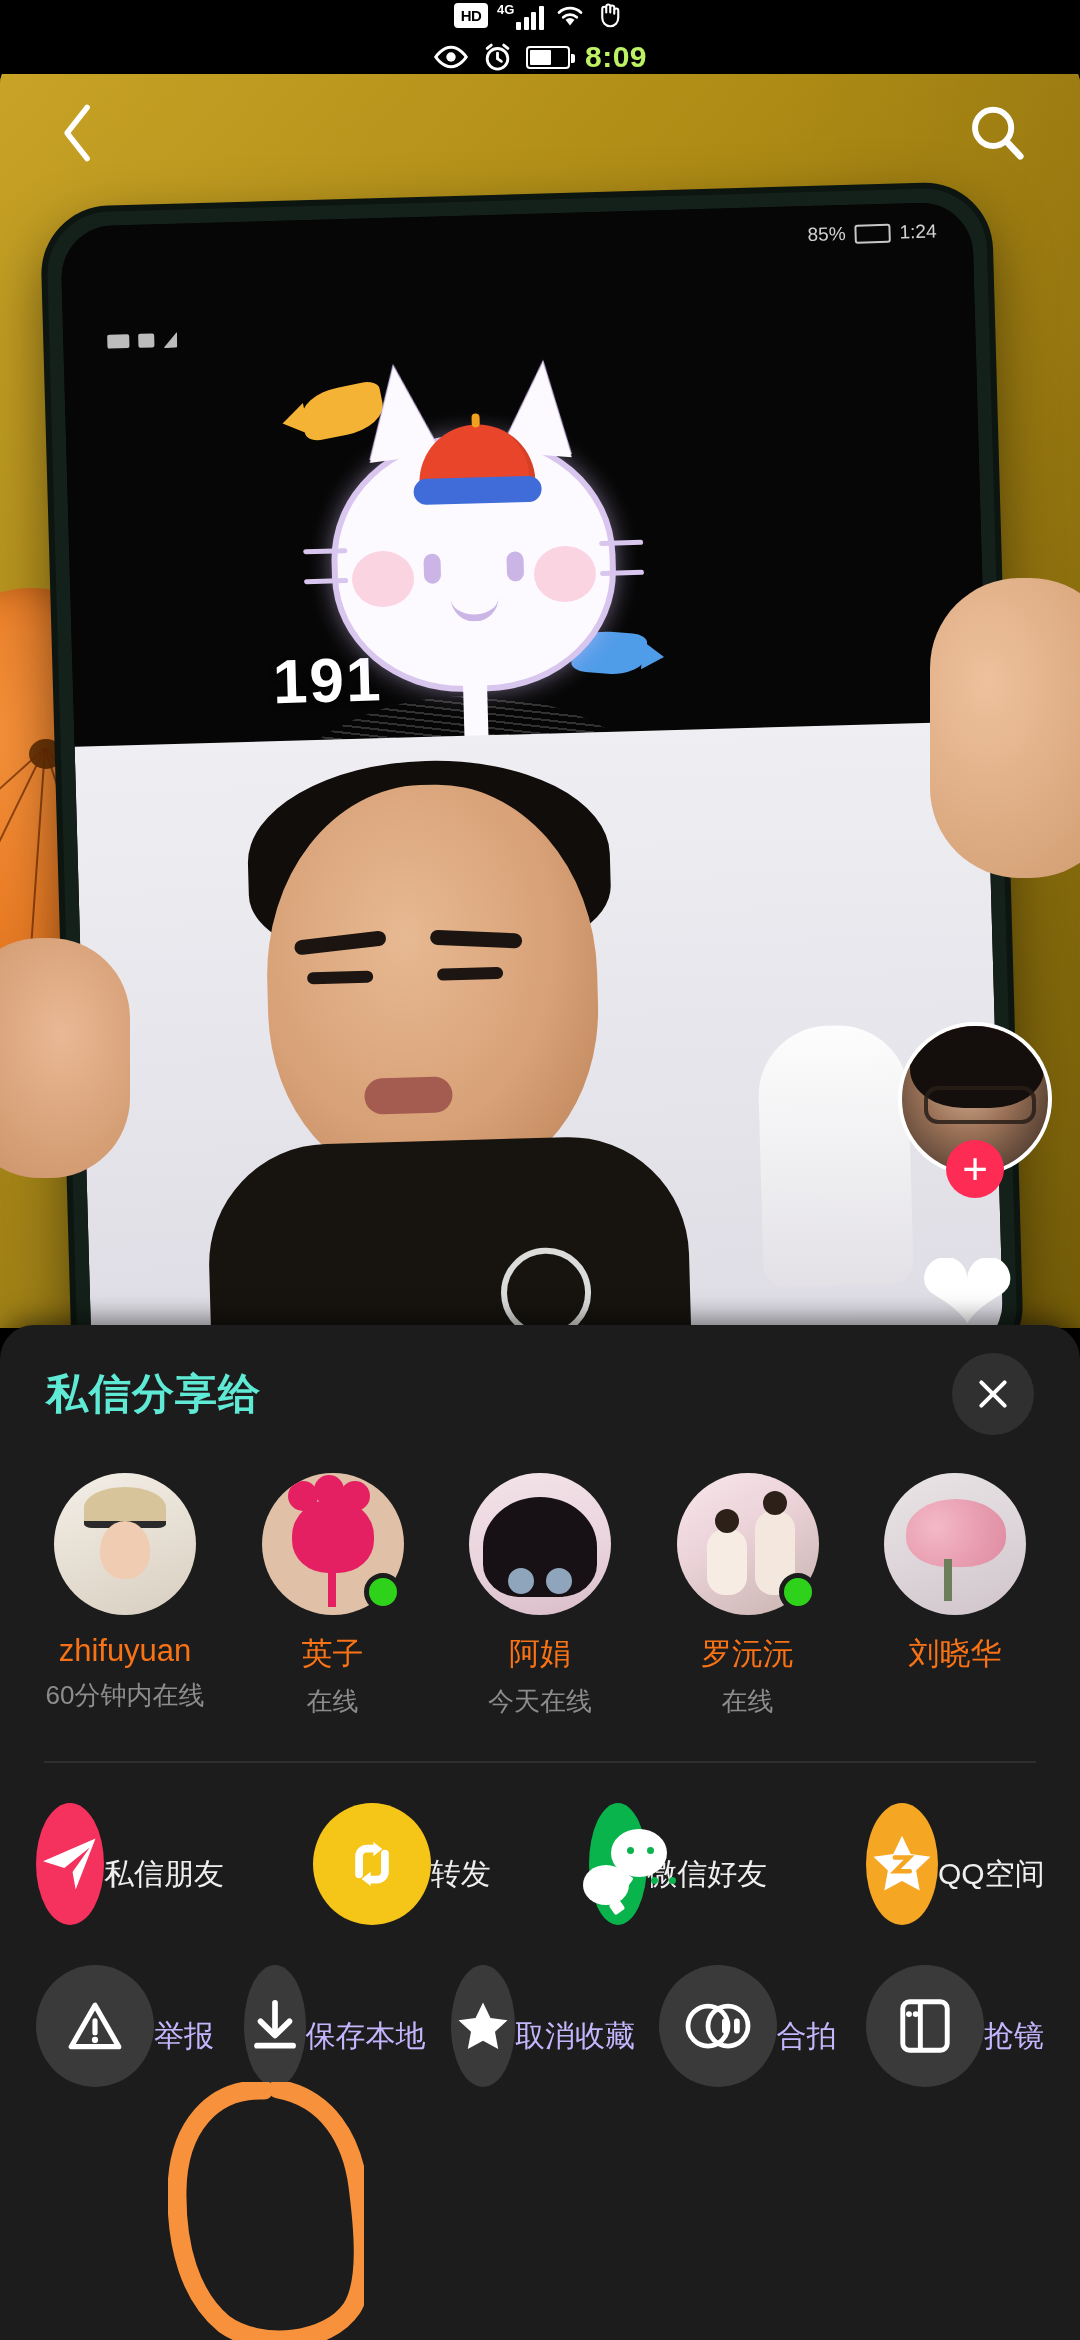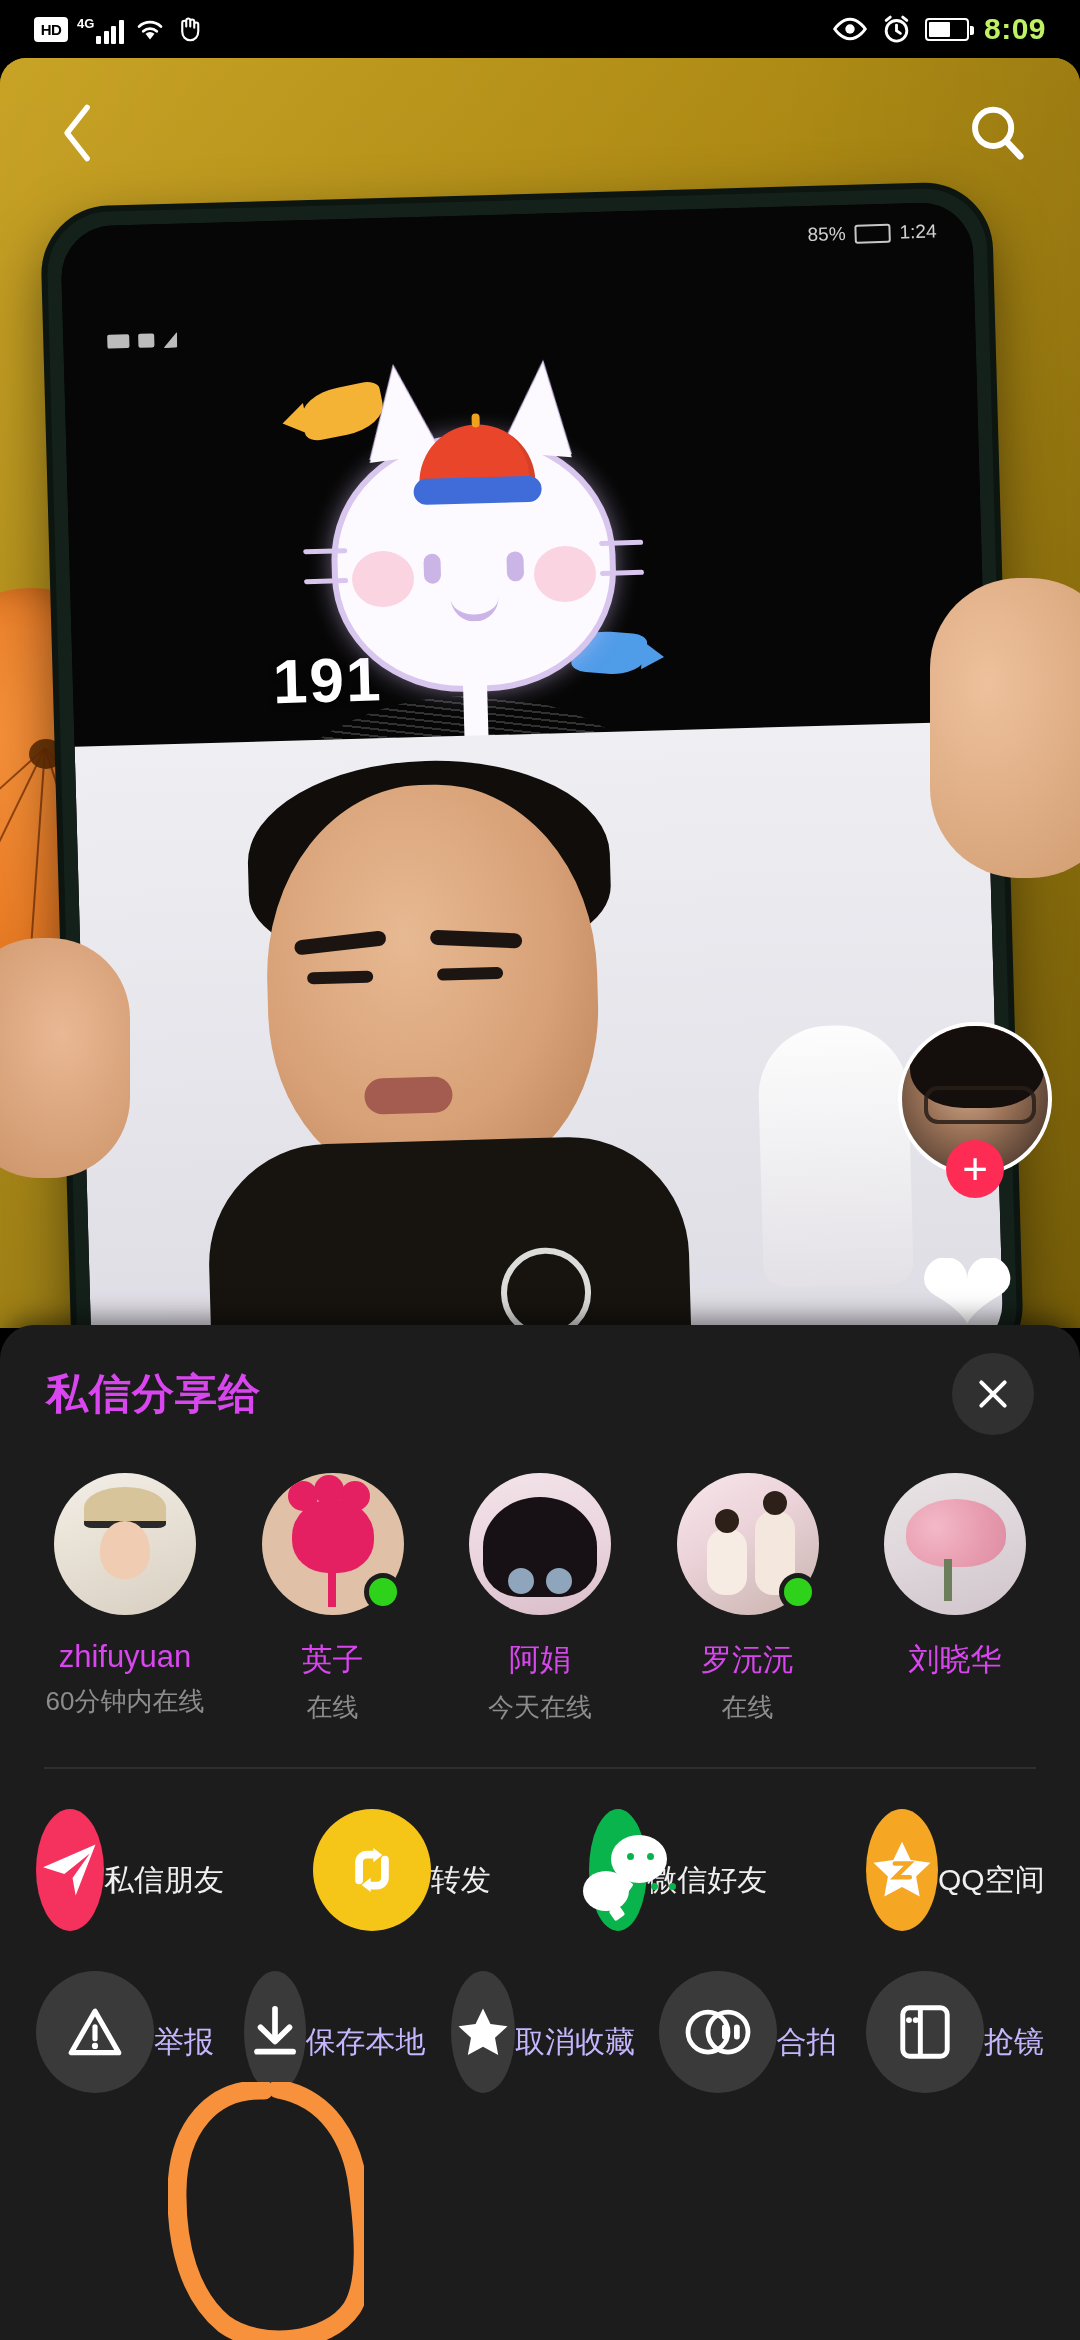--- a/index.html
+++ b/index.html
@@ -3,23 +3,23 @@
 <meta charset="utf-8">
 <style>
   html,body{margin:0;padding:0;background:#000;}
   body{
     width:1080px;height:2340px;overflow:hidden;position:relative;
     font-family:"Liberation Sans","DejaVu Sans",sans-serif;
     -webkit-font-smoothing:antialiased;
   }
   
   .statusbar{
-    position:absolute;left:0;top:0;width:1080px;height:58px;
+    position:absolute;left:0;top:0;width:1080px;height:74px;
     background:#000;display:flex;align-items:center;
-    justify-content:space-between;padding:0 34px;box-sizing:border-box;z-index:60;
+    justify-content:space-between;padding:0 34px;box-sizing:border-box;z-index:60;flex-direction:column;
   }
   .sb-left{display:flex;align-items:center;gap:9px;}
   .sb-right{display:flex;align-items:center;gap:13px;}
   .hd-badge{
     width:34px;height:25px;background:#fff;color:#000;border-radius:4px;
     font-size:15px;font-weight:bold;display:flex;align-items:center;justify-content:center;
     letter-spacing:-0.5px;
   }
   .net-wrap{display:flex;align-items:flex-end;height:30px;gap:2px;}
   .net-label{font-size:13px;color:#fff;font-weight:bold;line-height:1;margin-bottom:14px;}
@@ -198,34 +198,34 @@
   
   .sheet{
     position:absolute;left:0;bottom:0;width:1080px;height:1015px;
     background:#1c1c1c;border-radius:34px 34px 0 0;z-index:40;
     box-shadow:0 -6px 26px rgba(0,0,0,.5);
   }
   .sheet-head{
     position:relative;height:138px;display:flex;align-items:center;
     justify-content:space-between;padding:0 46px;box-sizing:border-box;
   }
-  .sheet-title{color:#d946ef;font-size:42px;font-weight:bold;letter-spacing:1px;}
+  .sheet-title{color:#5eead4;font-size:42px;font-weight:bold;letter-spacing:1px;}
   .close-btn{
     width:82px;height:82px;border-radius:50%;background:#303030;cursor:pointer;
     display:flex;align-items:center;justify-content:center;
   }
   .contacts{
     display:flex;justify-content:space-between;padding:0 36px;box-sizing:border-box;margin-top:10px;
   }
   .contact{width:178px;display:flex;flex-direction:column;align-items:center;cursor:pointer;}
   .c-av{width:142px;height:142px;border-radius:50%;position:relative;overflow:visible;}
   .c-av .img{width:142px;height:142px;border-radius:50%;overflow:hidden;position:relative;}
   .c-dot{position:absolute;right:2px;bottom:4px;width:38px;height:38px;border-radius:50%;
     background:#2fd21b;border:5px solid #1c1c1c;box-sizing:border-box;}
-  .c-name{color:#d946ef;font-size:31px;margin-top:24px;white-space:nowrap;}
+  .c-name{color:#f97316;font-size:31px;margin-top:18px;white-space:nowrap;}
   .c-stat{color:#8c8c8c;font-size:26px;margin-top:9px;white-space:nowrap;}
   
   .av1{background:linear-gradient(160deg,#f3efe9 0%,#e9e2d6 40%,#d8cfc2 100%);}
   .av1::before{content:"";position:absolute;left:30px;top:14px;width:82px;height:34px;
     background:#d8c49b;border-radius:50% 50% 10% 10%;border-bottom:7px solid #2a2a2a;}
   .av1::after{content:"";position:absolute;left:46px;top:48px;width:50px;height:58px;
     background:#f0cdb2;border-radius:50% 50% 45% 45%;}
   .av2{background:#e0c1a7;}
   .av2 .berry{position:absolute;left:30px;top:26px;width:82px;height:74px;
     background:#e41f62;border-radius:50% 50% 44% 44%;}

